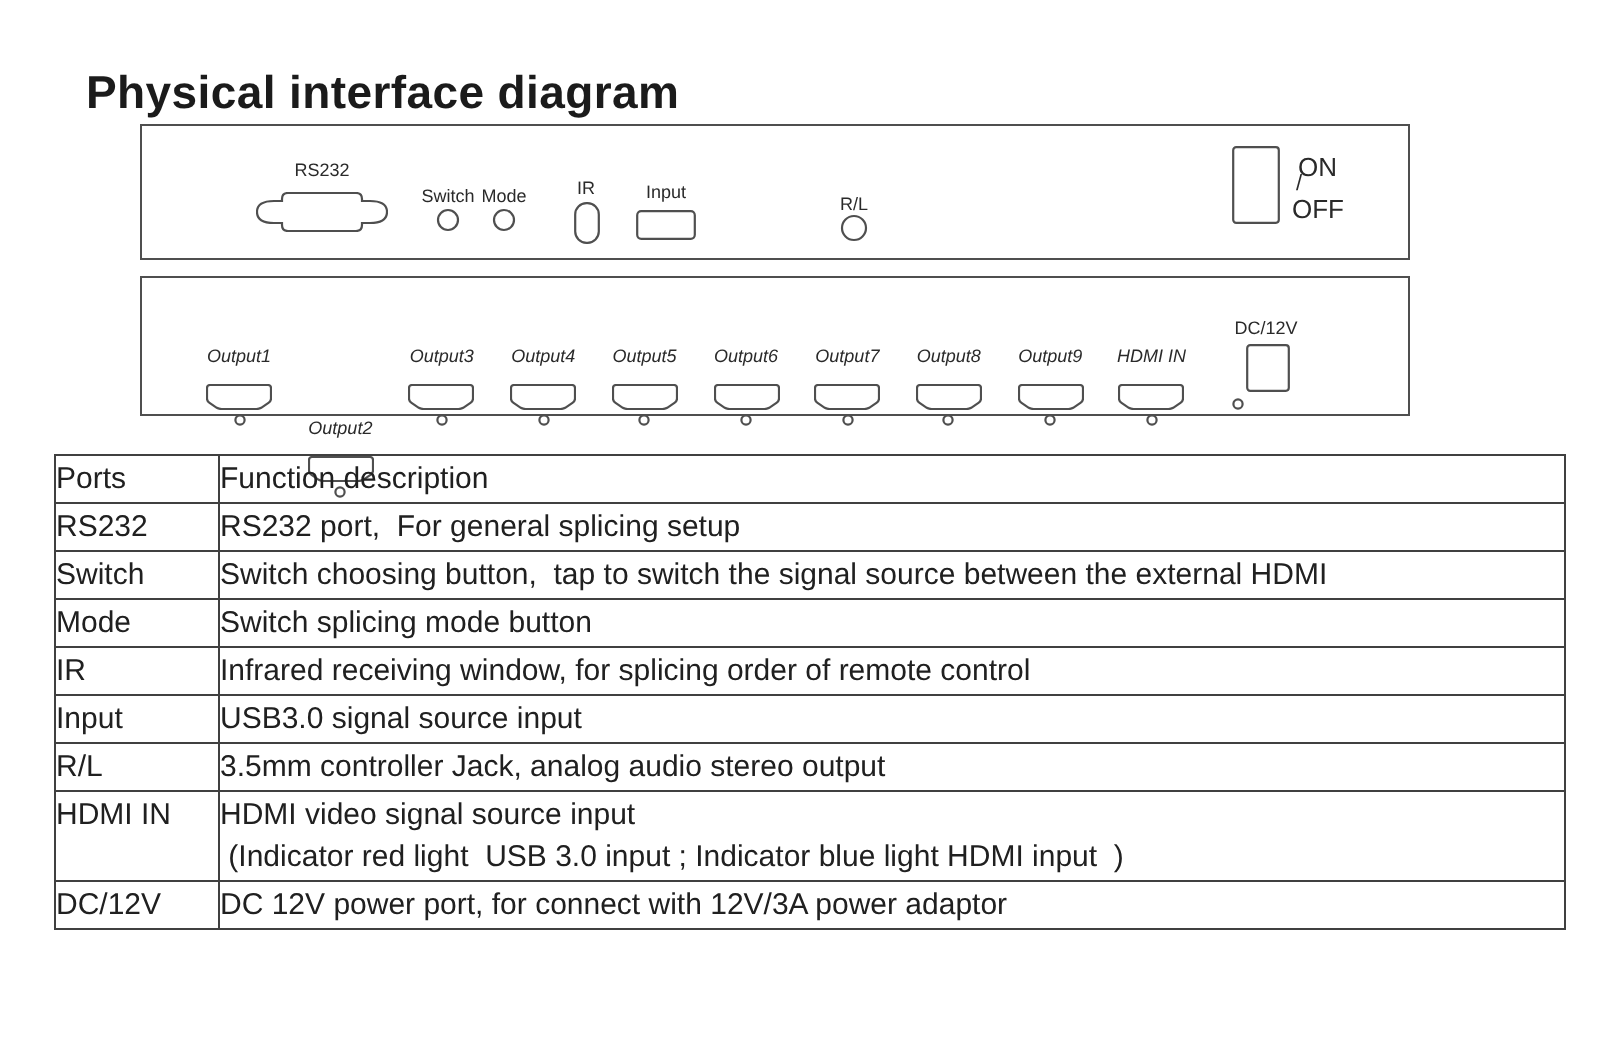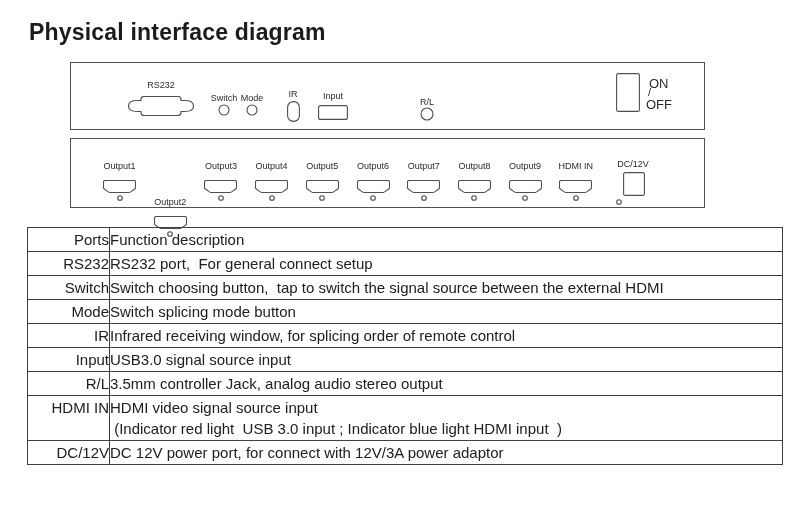--- a/index.html
+++ b/index.html
@@ -1,34 +1,34 @@
 <!DOCTYPE html>
 <html><head>
 <meta charset="utf-8">
 <style>
   html,body{margin:0;padding:0;background:#ffffff;}
   .page{position:relative;width:800px;height:530px;background:#ffffff;overflow:hidden;
         font-family:"Liberation Sans","DejaVu Sans",sans-serif;color:#1f1f1f;}
-  h1.title{position:absolute;left:27px;top:17px;margin:2px;font-size:23px;font-weight:bold;
+  h1.title{position:absolute;left:27px;top:17px;margin:16px;font-size:23px;font-weight:bold;
         letter-spacing:0.2px;color:#1b1b1b;}
   .panel{position:absolute;border:1px solid #4f4f4f;background:#fff;}
   .panel-top{left:70px;top:62px;width:633px;height:66px;}
   .panel-bottom{left:70px;top:138px;width:633px;height:68px;}
   .lbl{position:absolute;font-size:9px;color:#2a2a2a;white-space:nowrap;transform:translateX(-50%);}
   .shape{position:absolute;}
   svg .ln{fill:none;stroke:#4f4f4f;stroke-width:1.1;}
-  .port{position:absolute;top:22px;width:50px;height:42px;}
+  .port{position:absolute;top:34px;width:50px;height:42px;font-style:italic;}
   .port-label{display:block;width:100%;text-align:center;font-size:9px;color:#2a2a2a;white-space:nowrap;}
   .port .hdmi{position:absolute;left:8.5px;top:19px;}
   .port .led{position:absolute;left:22px;top:34px;}
   .onoff{position:absolute;font-size:13px;color:#2a2a2a;}
   table.ports{position:absolute;left:27px;top:227px;border-collapse:collapse;table-layout:fixed;
         width:753px;font-size:15px;color:#202020;}
   table.ports td{border:1px solid #404040;line-height:21px;padding:1px 0;}
-  td.c1{width:81px;text-align:right;vertical-align:top;}
+  td.c1{width:81px;text-align:left;vertical-align:top;}
   td.c2{width:672px;padding-left:7px;white-space:pre-wrap;vertical-align:top;}
 </style>
 </head>
 <body>
 
 <div class="page">
 
   <h1 class="title">Physical interface diagram</h1>
 
   <div class="panel panel-top">
@@ -184,21 +184,21 @@
 
   <table class="ports">
     <tbody id="table-body">
       <tr>
         <td class="c1">Ports</td>
         <td class="c2">Function description</td>
       </tr>
 
   <tr>
     <td class="c1">RS232</td>
-    <td class="c2">RS232 port,  For general connect setup</td>
+    <td class="c2">RS232 port,  For general splicing setup</td>
   </tr>
 
   <tr>
     <td class="c1">Switch</td>
     <td class="c2">Switch choosing button,  tap to switch the signal source between the external HDMI</td>
   </tr>
 
   <tr>
     <td class="c1">Mode</td>
     <td class="c2">Switch splicing mode button</td>

